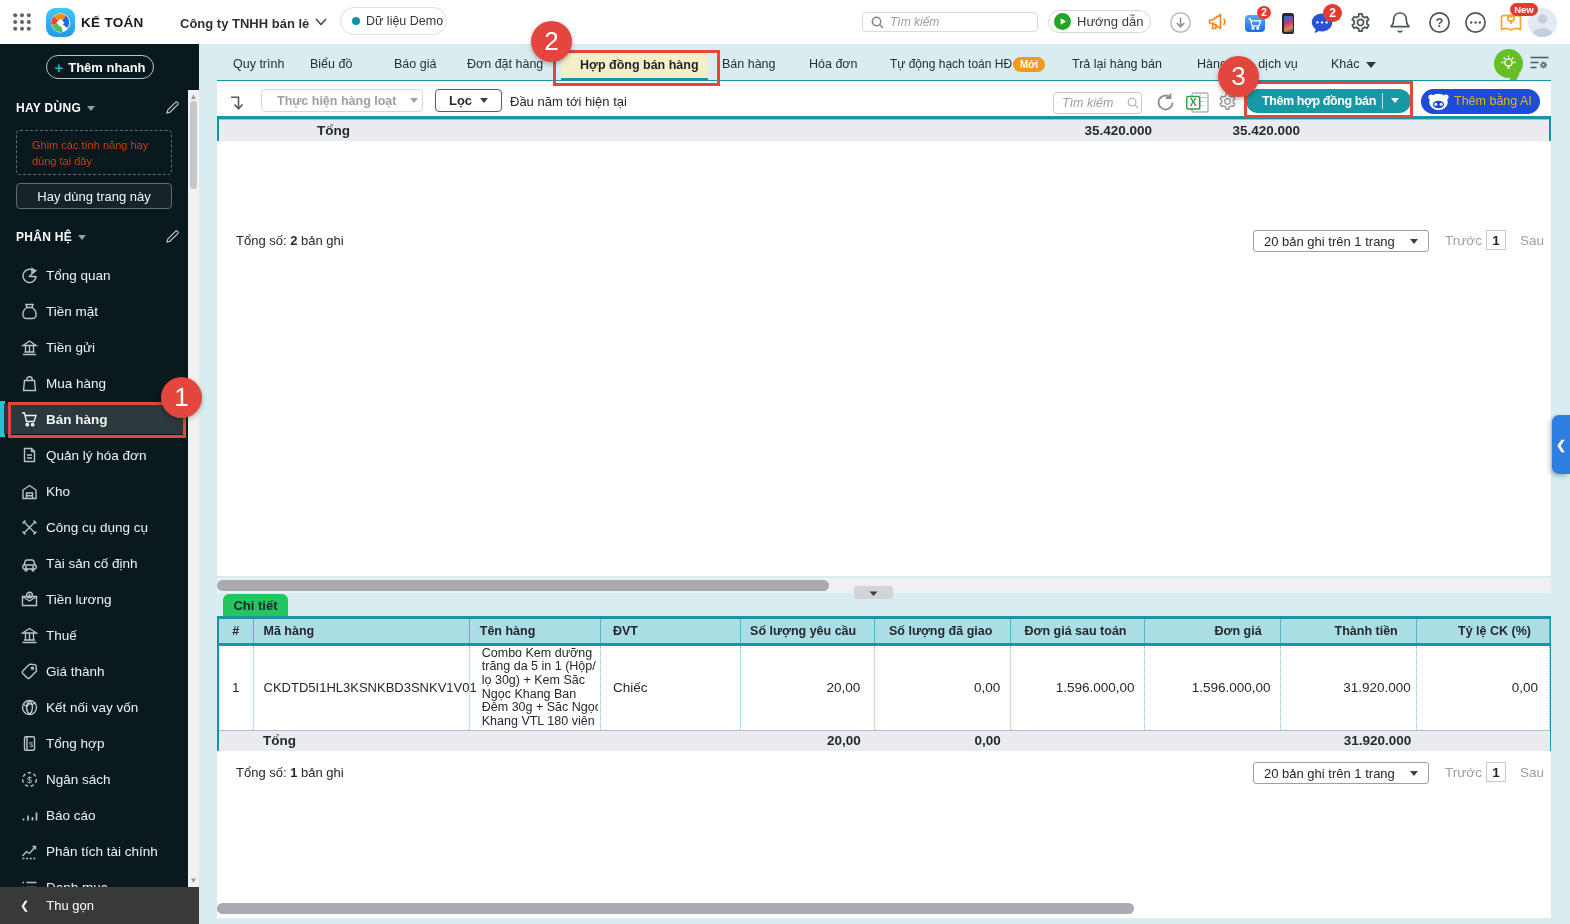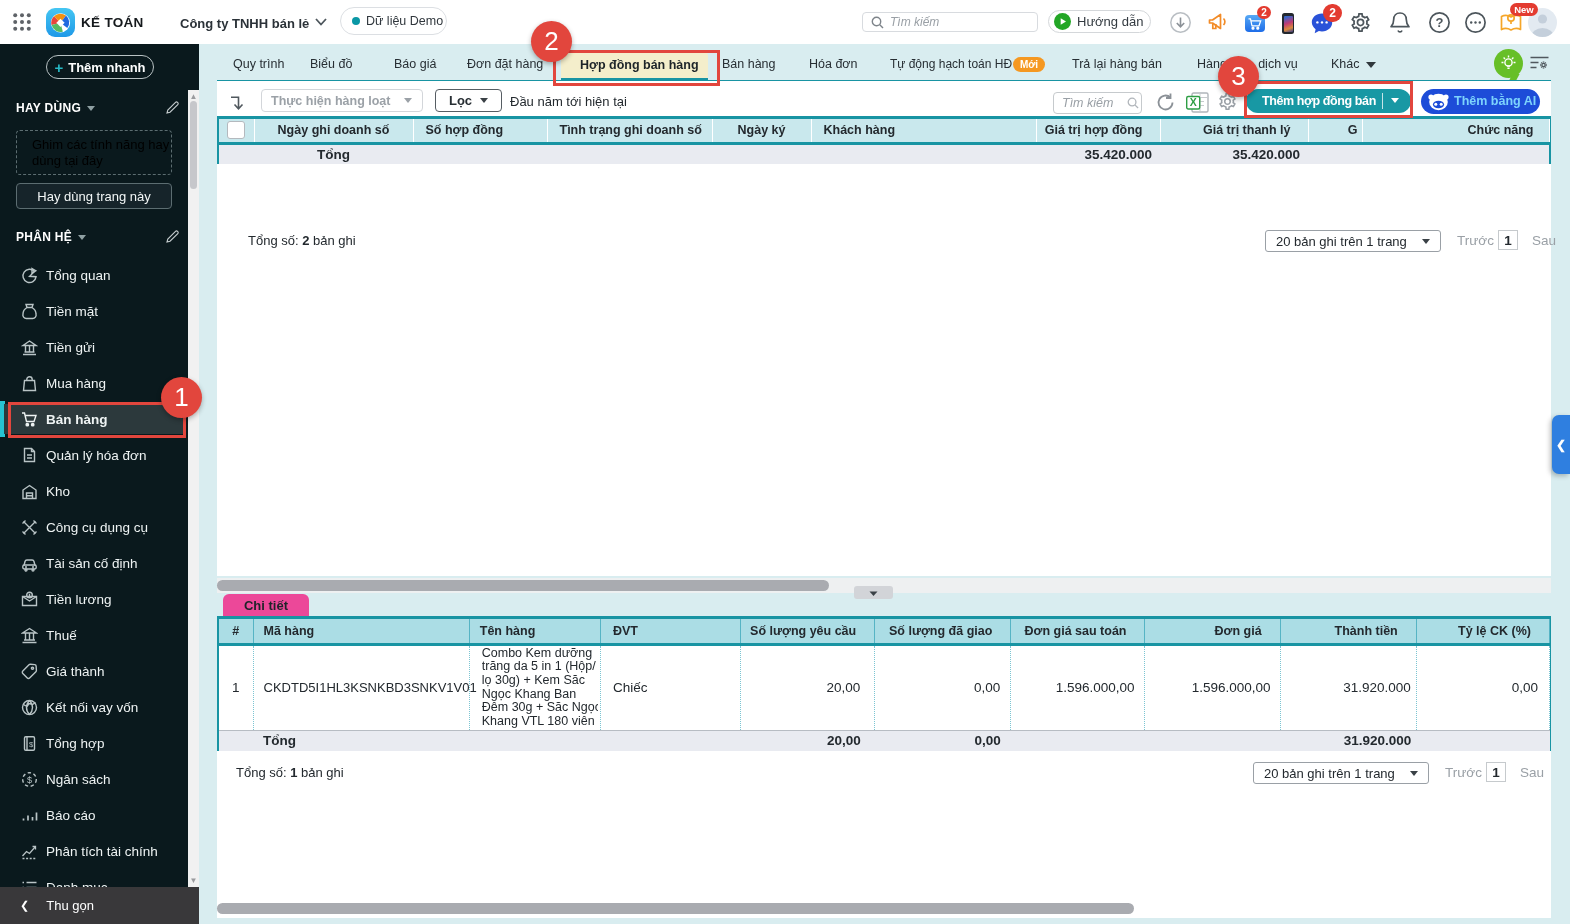--- a/index.html
+++ b/index.html
@@ -28,21 +28,21 @@
 #collapse .chev { margin-left:20px; font-size:11px; }
 #collapse .t { margin-left:17px; font-size:13px; }
 #sb-scroll { left:188px; top:90px; width:11px; height:797px; background:#f1f1f1; }
 #sb-thumb { left:2px; top:11px; width:7px; height:88px; background:#c6c7cb; border-radius:4px; position:absolute; }
 .sb-arrow { position:absolute; left:1px; width:9px; color:#9a9b9e; font-size:8px; text-align:center; }
 #addquick { left:46px; top:55px; width:108px; height:24px; border:1px solid #b9c2c4; border-radius:13px; color:#fdfefe; font-size:13px; font-weight:bold; display:flex; align-items:center; justify-content:center; }
 #addquick .plus { color:#27b9c4; font-weight:bold; margin-right:5px; font-size:15px; }
 .sb-head { color:#fff; font-size:12px; font-weight:bold; letter-spacing:0.3px; }
 .sb-caret { display:inline-block; width:0; height:0; border-left:4px solid transparent; border-right:4px solid transparent; border-top:5px solid #8fa0a3; margin-left:6px; vertical-align:middle; }
 .pencil { position:absolute; width:13px; height:13px; }
-#pinbox { left:16px; top:130px; width:156px; height:45px; border:1px dashed #5c6d71; border-radius:4px; color:#000000; font-size:13px; padding:6px 0 0 15px; line-height:16px; }
+#pinbox { left:16px; top:130px; width:156px; height:45px; border:1px dashed #5c6d71; border-radius:4px; color:#c2410c; font-size:11px; padding:6px 0 0 15px; line-height:16px; }
 #haybtn { left:16px; top:183px; width:156px; height:26px; border:1px solid #5c6d71; border-radius:4px; color:#f2f6f6; font-size:13px; display:flex; align-items:center; justify-content:center; background:#16242a; }
 .mitem { position:absolute; left:0; width:188px; height:36px; display:flex; align-items:center; color:#eef3f3; font-size:13.5px; white-space:nowrap; }
 .mitem svg { margin-left:21px; width:17px; height:17px; }
 .mitem .lbl { margin-left:8px; }
 #active-item { left:4px; top:404px; width:180px; height:30px; background:#2c393c; position:absolute; }
 #active-bar { left:0; top:401px; width:5px; height:36px; background:#28c2d2; position:absolute; }
 
 
 #tabbar { left:199px; top:44px; width:1371px; height:37px; background:#d9edf0; }
 #tabline { left:217px; top:79.5px; width:1334px; height:1.5px; background:#1894a3; }
@@ -52,57 +52,57 @@
 #activetab-t { left:580px; top:57.5px; font-size:12.5px; font-weight:bold; color:#1d2429; }
 #moi-badge { left:1013px; top:57px; width:32px; height:15px; background:#f59821; border-radius:8px; color:#fff; font-size:10px; font-weight:bold; text-align:center; line-height:15px; }
 #bulb { left:1494px; top:49px; width:29px; height:29px; border-radius:50%; background:#67bf27; }
 #bulb .tail { position:absolute; left:17px; top:25px; width:7px; height:6px; background:#67bf27; transform:skew(-28deg,0deg); }
 
 
 #cardA { left:217px; top:81px; width:1334px; height:495px; background:#fff; }
 #hscroll1 { left:217px; top:578px; width:1334px; height:15px; background:#eef0f1; }
 #hscroll1 .thumb { position:absolute; left:0px; top:2px; width:612px; height:11px; background:#a9abb0; border-radius:6px; }
 #midband-btn { left:854px; top:586px; width:39px; height:13px; background:#d2d4d8; border-radius:3px; text-align:center; }
-#chitiet { left:223px; top:594px; width:86px; height:22px; background:#ec4899; border-radius:6px 6px 0 0; font-size:13px; font-weight:bold; color:#1d2429; text-align:center; line-height:23px; }
+#chitiet { left:223px; top:594px; width:65px; height:22px; background:#22c55e; border-radius:6px 6px 0 0; font-size:13px; font-weight:bold; color:#1d2429; text-align:center; line-height:23px; }
 #cardB { left:217px; top:616px; width:1334px; height:302px; background:#fff; }
 #hscroll2 { left:217px; top:901px; width:1334px; height:15px; background:#fff; }
 #hscroll2 .thumb { position:absolute; left:0px; top:2px; width:917px; height:11px; background:#a9abb0; border-radius:6px; }
 #sidetab { left:1552px; top:415px; width:18px; height:59px; background:#2f7fe0; border-radius:7px 0 0 7px; color:#fff; display:flex; align-items:center; justify-content:center; font-size:12px; font-weight:bold; box-shadow:-2px 2px 5px rgba(0,0,0,0.25); }
 
 
 #tb-sort { left:230px; top:96px; }
 #tb-batch { left:261px; top:89px; width:162px; height:23px; border:1px solid #d3d6da; border-radius:4px; color:#9ba1a7; font-size:12.5px; white-space:nowrap; font-weight:bold; display:flex; align-items:center; }
-#tb-batch .t { margin-left:9px; }
+#tb-batch .t { margin-left:15px; }
 #tb-loc { left:435px; top:89px; width:67px; height:23px; border:1px solid #565d63; border-radius:4px; color:#272e33; font-size:13px; white-space:nowrap; font-weight:bold; display:flex; align-items:center; justify-content:center; }
 #tb-range { left:510px; top:94px; font-size:13px; white-space:nowrap; color:#23292e; }
 #tb-search { left:1053px; top:92px; width:89px; height:22px; border:1px solid #c6cacd; border-radius:4px; color:#9aa0a6; display:flex; align-items:center; }
 #tb-search .t { font-size:12.5px; font-style:italic; margin-left:8px; }
 #btn-teal { left:1246px; top:89px; width:165px; height:24px; background:#1898a4; border-radius:12px; color:#fff; font-size:12.5px; white-space:nowrap; font-weight:bold; display:flex; align-items:center; }
 #btn-teal .t { margin-left:16px; letter-spacing:-0.4px; }
 #btn-teal .sep { position:absolute; left:136px; top:4px; width:1px; height:16px; background:rgba(255,255,255,0.75); }
-#btn-ai { left:1421px; top:88.5px; width:119px; height:25px; background:#1d4cd8; border-radius:13px; color:#7dd3fc; font-size:12.5px; white-space:nowrap; font-weight:bold; display:flex; align-items:center; }
+#btn-ai { left:1421px; top:88.5px; width:119px; height:25px; background:#1d4cd8; border-radius:13px; color:#eab308; font-size:12.5px; white-space:nowrap; font-weight:normal; display:flex; align-items:center; }
 #btn-ai .t { margin-left:4px; }
 
 
 #t1 { left:217px; top:116px; width:1334px; border-top:3px solid #1894a3; border-left:2px solid #1894a3; border-right:2px solid #1894a3; }
 #t1 table { border-collapse:collapse; width:1330px; table-layout:fixed; font-size:13.5px; color:#23292e; }
 #t1 th { background:#c9e8ed; font-weight:bold; font-size:12.5px; height:24px; border-right:1px solid #fff; overflow:hidden; white-space:nowrap; }
 #t1 td { height:28px; border-right:1px dotted #9fd2da; overflow:hidden; white-space:nowrap; }
 #t1 .hr { border-bottom:3px solid #1894a3; }
 #t1 tr.r1 td { background:#f9f0d5; border-bottom:1px solid #e4e6e9; }
 #t1 tr.r2 td { background:#fff; border-bottom:1px solid #c5cad0; }
 #t1 tr.tot td { background:#e9ebf1; font-weight:bold; height:21px; border-right:none; border-top:1px solid #b3b9c0; }
 .num { text-align:right; padding-right:8px; }
 .ctr { text-align:center; }
 .lft { text-align:left; padding-left:12px; }
 a.lnk { color:#1173d4; text-decoration:none; }
 .grn { color:#2f9e44; }
 .cfn { color:#1173d4; font-weight:bold; }
 .cbx { width:18px; height:18px; background:#fff; border:1px solid #b4b9be; border-radius:3px; margin:auto; }
-#pag1 { left:217px; top:228px; width:1334px; height:26px;margin-left:12px; }
+#pag1 { left:217px; top:228px; width:1334px; height:26px; }
 .totline { position:absolute; left:19px; top:5px; font-size:13px; white-space:nowrap; color:#23292e; }
 .pagesel { position:absolute; left:1036px; top:2px; width:176px; height:22px; border:1px solid #9aa0a6; border-radius:3px; font-size:13px; color:#23292e; display:flex; align-items:center; }
 .pagesel .t { margin-left:10px; }
 .prevnext { position:absolute; top:5px; font-size:13.5px; color:#9aa0a6; }
 .pg1 { position:absolute; left:1269px; top:2px; width:20px; height:20px; border:1px solid #c6cacd; font-size:13.5px; font-weight:bold; color:#23292e; text-align:center; line-height:20px; }
 
 
 #t2 { left:217px; top:616px; width:1334px; border-top:3px solid #1894a3; border-left:2px solid #1894a3; border-right:2px solid #1894a3; }
 #t2 table { border-collapse:collapse; width:1331px; table-layout:fixed; font-size:13.5px; color:#23292e; }
 #t2 th { background:#abdde5; font-weight:bold; font-size:12.5px; height:25px; border-right:1px solid #56b4c4; overflow:hidden; white-space:nowrap; }
@@ -541,34 +541,20 @@
         <col style="width:134px">
         <col style="width:165px">
         <col style="width:99px">
         <col style="width:225px">
         <col style="width:124px">
         <col style="width:148px">
         <col style="width:54px">
         <col style="width:187px">
       </colgroup>
 <tbody>
-        <tr class="hr">
-          <th>
-            <div class="cbx"></div>
-          </th>
-          <th class="ctr">Ngày ghi doanh số</th>
-          <th class="lft">Số hợp đồng</th>
-          <th class="lft">Tình trạng ghi doanh số</th>
-          <th class="ctr">Ngày ký</th>
-          <th class="lft">Khách hàng</th>
-          <th class="num" style="padding-right:17px">Giá trị hợp đồng</th>
-          <th class="num" style="padding-right:17px">Giá trị thanh lý</th>
-          <th class="num" style="padding-right:4px">G</th>
-          <th class="num" style="padding-right:15px">Chức năng</th>
-        </tr>
 <tr class="tot">
           <td></td>
           <td class="ctr">Tổng</td>
           <td></td>
           <td></td>
           <td></td>
           <td></td>
           <td class="num">35.420.000</td>
           <td class="num">35.420.000</td>
           <td></td>

